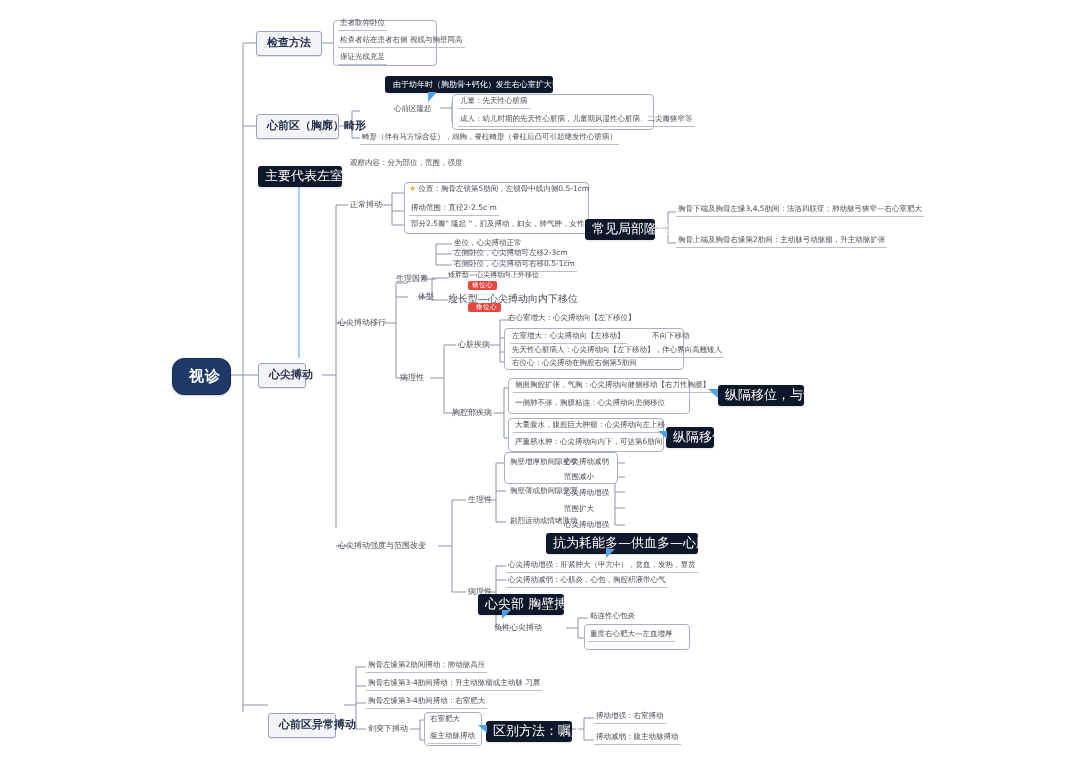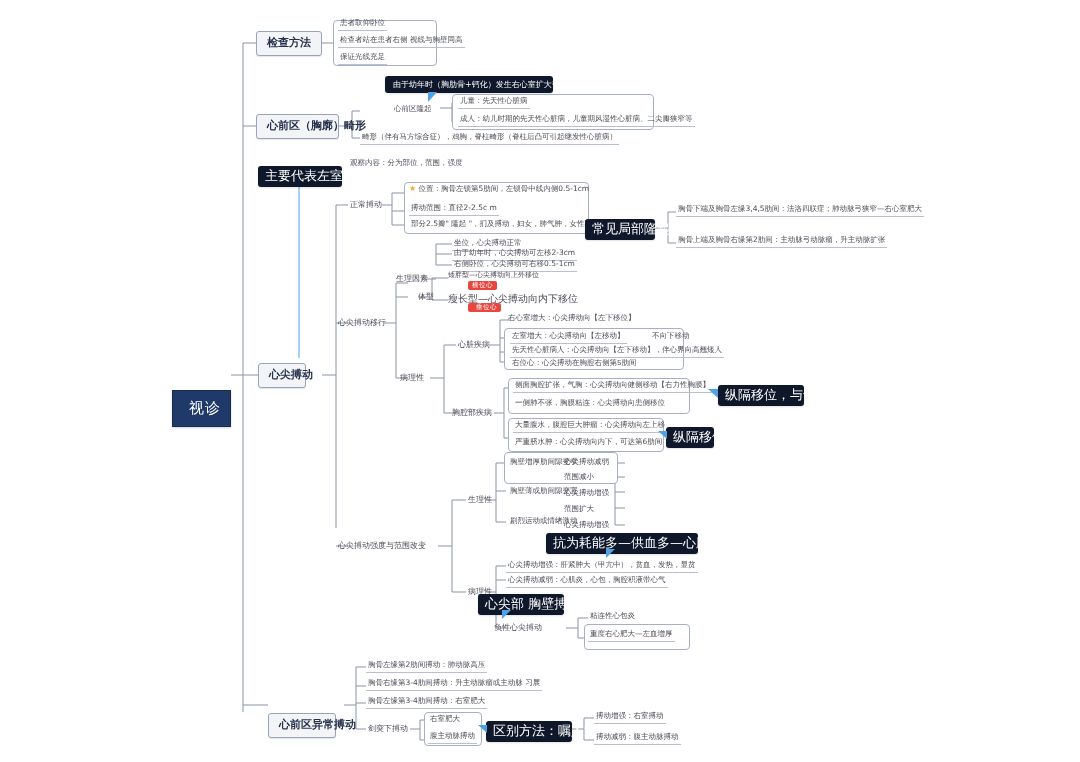--- a/index.html
+++ b/index.html
@@ -23,28 +23,27 @@
     position: absolute;
     white-space: nowrap;
     line-height: 1.15;
     color: #3f3f46;
   }
   
   .root {
     background: #1f3a68;
     color: #ffffff;
     border: 1px solid #162c50;
-    border-radius: 0;
+    border-radius: 12px;
     font-size: 15px;
-    font-weight: normal;
+    font-weight: bold;
     letter-spacing: 1px;
     padding: 9px 16px;
     text-align: center;
     box-shadow: 0 1px 2px rgba(0,0,0,.18);
-    margin-top: 32px;
   }
   
   .lvl1 {
     background: #f2f4f8;
     border: 1px solid #9aa3b8;
     border-radius: 3px;
     font-size: 11px;
     font-weight: bold;
     color: #26304a;
     padding: 5px 10px;
@@ -263,41 +262,41 @@
   <div class="node leaf nb" style="left:409px; top:219px;">部分2.5瓣" 隆起 "，扪及搏动，妇女，肺气肿，女性乳房</div>
 
   <div class="node tag sm" style="left:585px; top:219px; width:70px;">常见局部隆起</div>
   <div class="node leaf" style="left:676px; top:204px;">胸骨下端及胸骨左缘3,4,5肋间：法洛四联症；肺动脉弓狭窄—右心室肥大</div>
   <div class="node leaf" style="left:676px; top:235px;">胸骨上端及胸骨右缘第2肋间：主动脉弓动脉瘤，升主动脉扩张</div>
 
   <div class="node mid" style="left:336px; top:317px;">心尖搏动移行</div>
 
   <div class="node mid" style="left:394px; top:273px;">生理因素</div>
   <div class="node leaf" style="left:452px; top:238px;">坐位，心尖搏动正常</div>
-  <div class="node leaf" style="left:452px; top:248px;">由于幼年时，心尖搏动可左移2-3cm</div>
+  <div class="node leaf" style="left:452px; top:248px;">左侧卧位，心尖搏动可左移2-3cm</div>
   <div class="node leaf" style="left:452px; top:259px;">右侧卧位，心尖搏动可右移0.5-1cm</div>
 
   <div class="node mid" style="left:416px; top:291px;">体型</div>
   <div class="node" style="left:448px; top:271px; font-size:7px; color:#4a4a55;">
     <span>矮胖型—心尖搏动向上外移位</span>
   </div>
   <div class="node redbadge" style="left:468px; top:281px;">横位心</div>
   <div class="node" style="left:448px; top:293px; font-size:10px; color:#4a4a55;">
     <span>瘦长型—心尖搏动向内下移位</span>
   </div>
   <div class="node redbadge" style="left:468px; top:303px;padding-left:8px;">垂位心</div>
 
   <div class="node mid" style="left:398px; top:372px;">病理性</div>
 
   <div class="node mid" style="left:456px; top:339px;">心脏疾病</div>
   <div class="node leaf nb" style="left:506px; top:313px;">右心室增大：心尖搏动向【左下移位】</div>
   <div class="grp" style="left:504px; top:328px; width:180px; height:42px;"></div>
   <div class="node leaf" style="left:510px; top:331px;">左室增大：心尖搏动向【左移动】</div>
   <div class="node leaf" style="left:510px; top:345px;">先天性心脏病人：心尖搏动向【左下移动】，伴心界向高翘矮人</div>
-  <div class="node leaf nb" style="left:510px; top:358px;font-family:Liberation Mono, monospace;">右位心：心尖搏动在胸腔右侧第5肋间</div>
+  <div class="node leaf nb" style="left:510px; top:358px;">右位心：心尖搏动在胸腔右侧第5肋间</div>
   <div class="node leaf nb" style="left:650px; top:331px;">不向下移动</div>
 
   <div class="node mid" style="left:450px; top:407px;">胸腔部疾病</div>
   <div class="grp" style="left:508px; top:378px; width:182px; height:36px;"></div>
   <div class="node leaf" style="left:513px; top:380px;">侧面胸腔扩张，气胸：心尖搏动向健侧移动【右力性胸膜】</div>
   <div class="node leaf nb" style="left:513px; top:398px;">一侧肺不张，胸膜粘连：心尖搏动向患侧移位</div>
   <div class="node tag sm" style="left:718px; top:385px; width:86px;">纵隔移位，与气管一样</div>
   <div class="ptr" style="left:708px; top:389px;
        border-right:10px solid #4da2e8; border-bottom:9px solid transparent;"></div>
 

